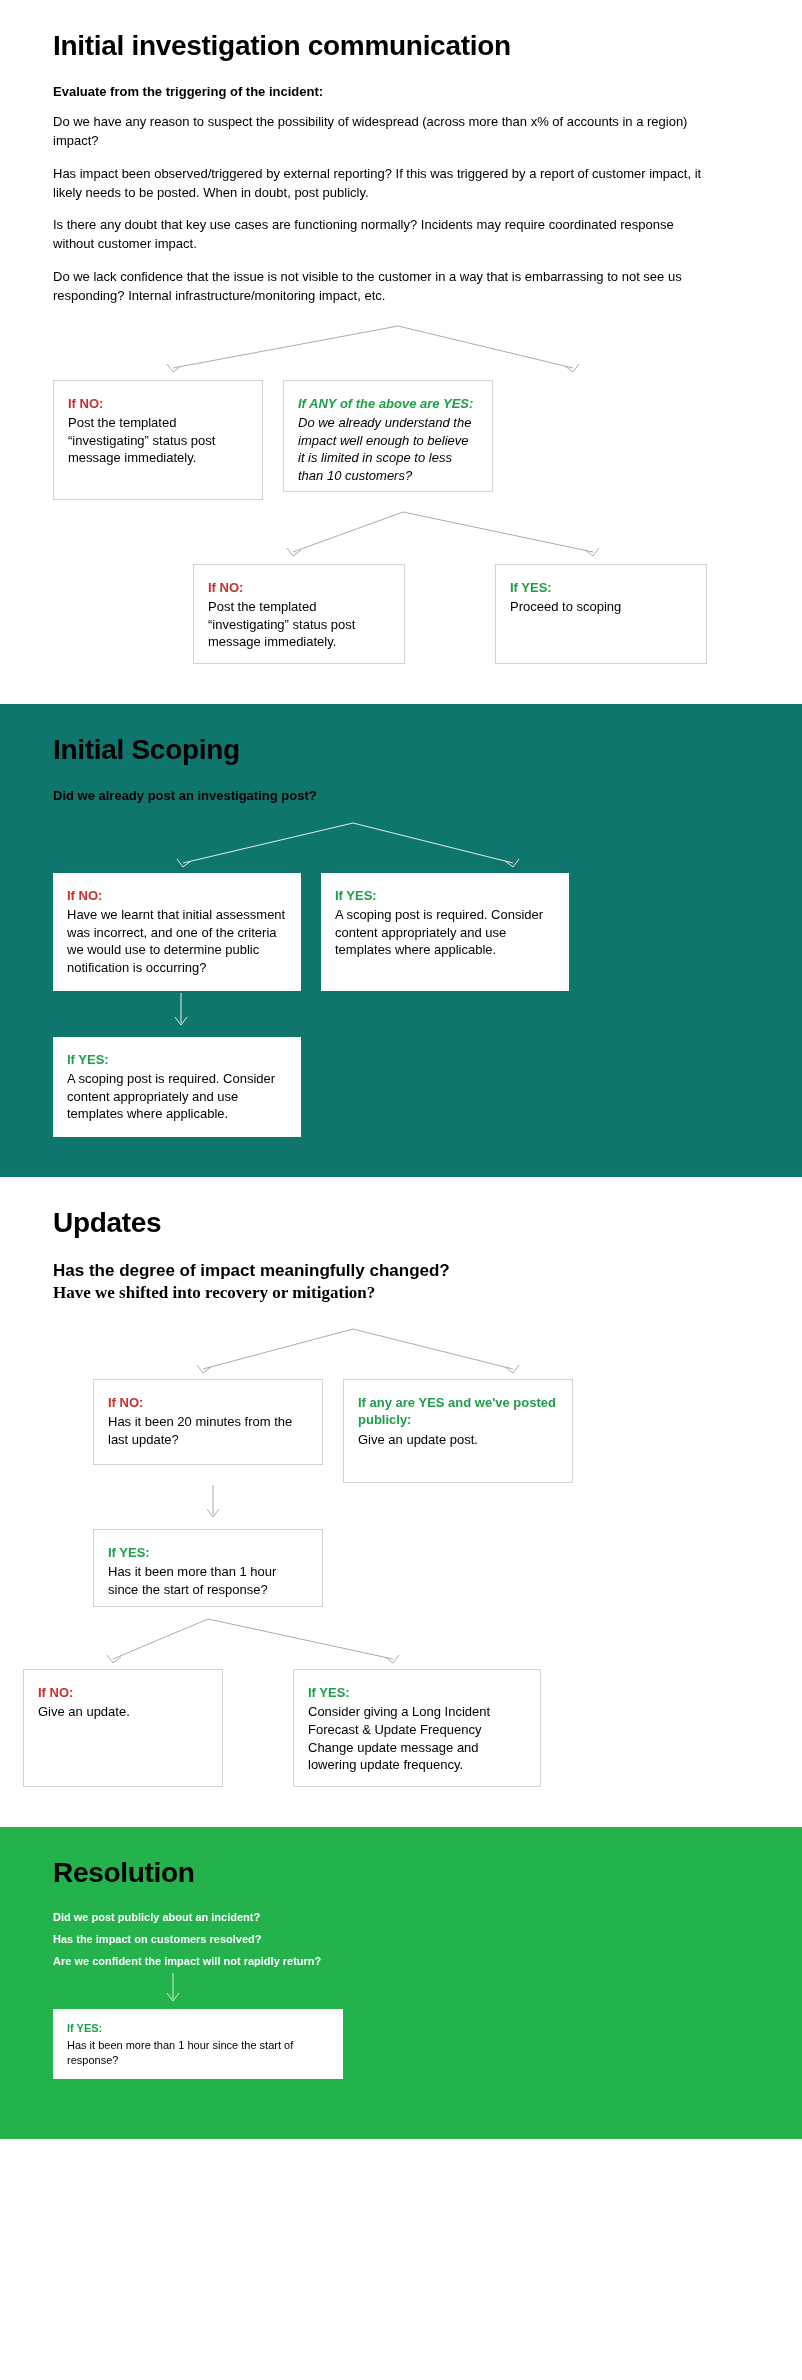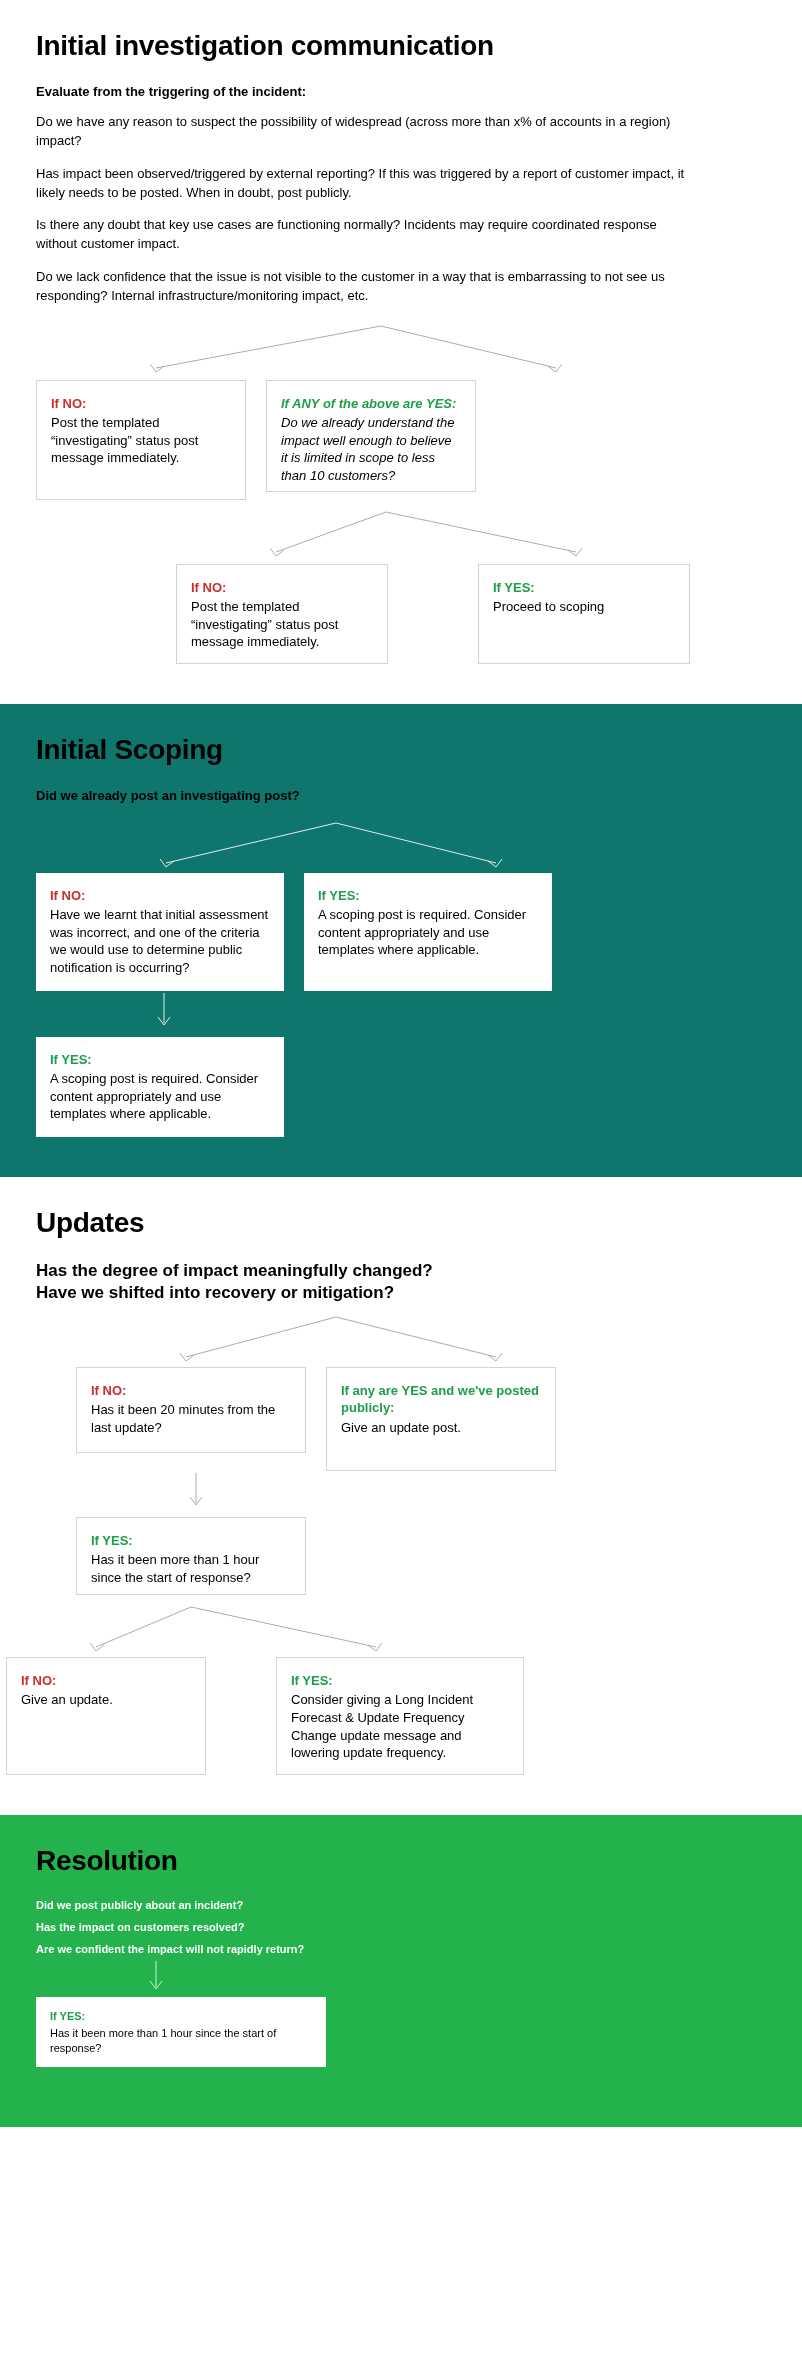--- a/index.html
+++ b/index.html
@@ -3,21 +3,21 @@
 <meta charset="utf-8">
 <style>
   * { box-sizing: border-box; margin: 0; padding: 0; }
   body {
     font-family: -apple-system, BlinkMacSystemFont, "Segoe UI", Helvetica, Arial, sans-serif;
     background: #fff;
     width: 802px;
     color: #000;
     font-size: 13px;
   }
-  .section { padding: 30px 36px 40px; }
+  .section { padding: 30px 53px 40px; }
   .section.white { background: #fff; }
   .section.sage { background: #0f766e; }
   .section.green { background: #23b24c; }
   h1 {
     font-size: 28px;
     font-weight: 600;
     margin-bottom: 22px;
     letter-spacing: -0.3px;
   }
   .subhead {
@@ -157,21 +157,21 @@
 
   <div class="card no-border" style="width:248px;">
     <div class="cond grn">If YES:</div>
     <div>A scoping post is required. Consider content appropriately and use templates where applicable.</div>
   </div>
 </div>
 
 <div class="section white">
   <h1>Updates</h1>
   <div class="qblock">Has the degree of impact meaningfully changed?</div>
-  <div class="qblock" style="margin-bottom:8px;">Have we shifted into recovery or mitigation?</div>
+  <div class="qblock" style="margin-bottom:20px;font-family:Liberation Serif, serif;">Have we shifted into recovery or mitigation?</div>
 
   <div class="fork" style="height:56px;">
     <svg width="690" height="56">
       <path d="M300 6 L150 46" stroke="#9fb3aa" fill="none" stroke-width="1"></path>
       <path d="M300 6 L460 46" stroke="#9fb3aa" fill="none" stroke-width="1"></path>
       <path d="M144 42 L150 50 L158 44" stroke="#9fb3aa" fill="none" stroke-width="1"></path>
       <path d="M452 44 L460 50 L466 42" stroke="#9fb3aa" fill="none" stroke-width="1"></path>
     </svg>
   </div>
 

